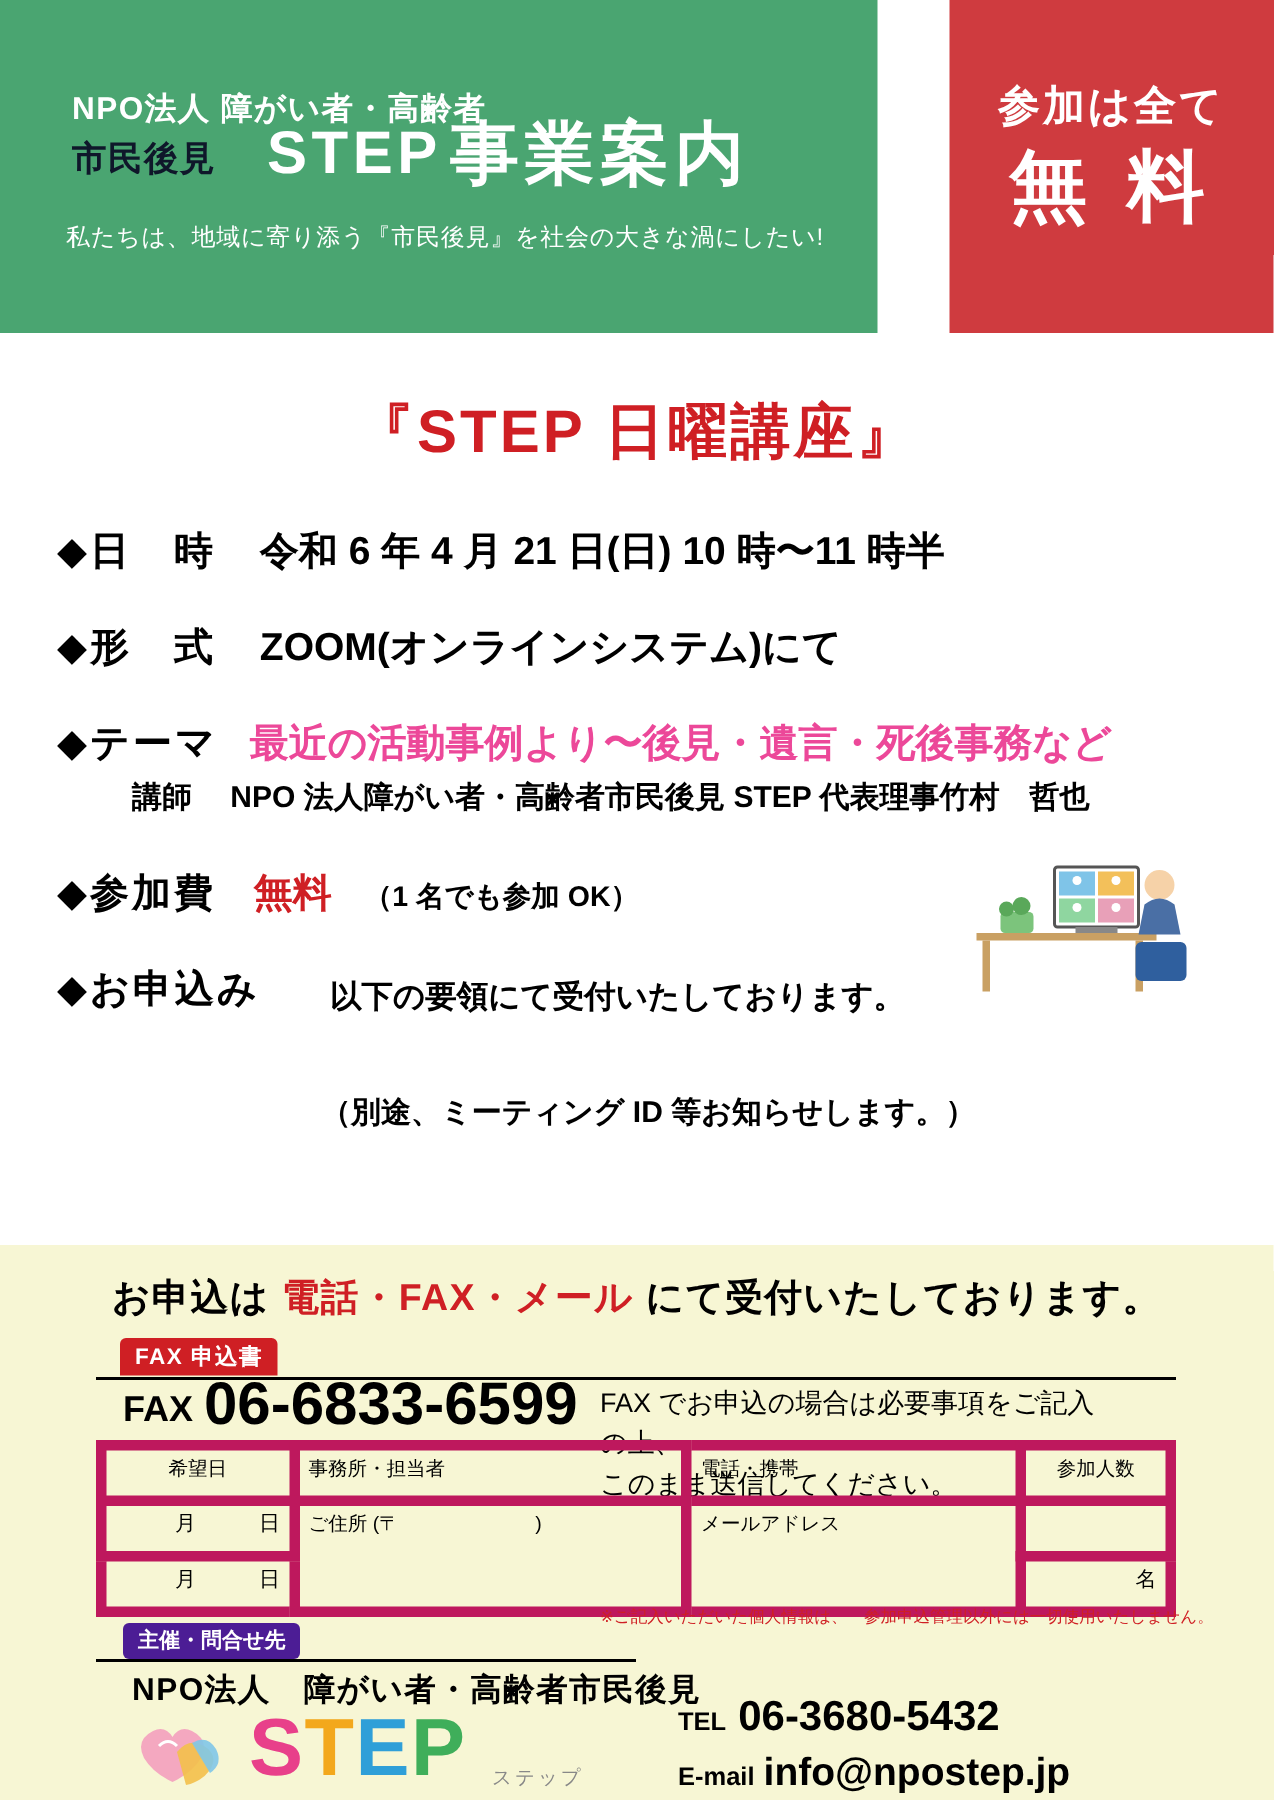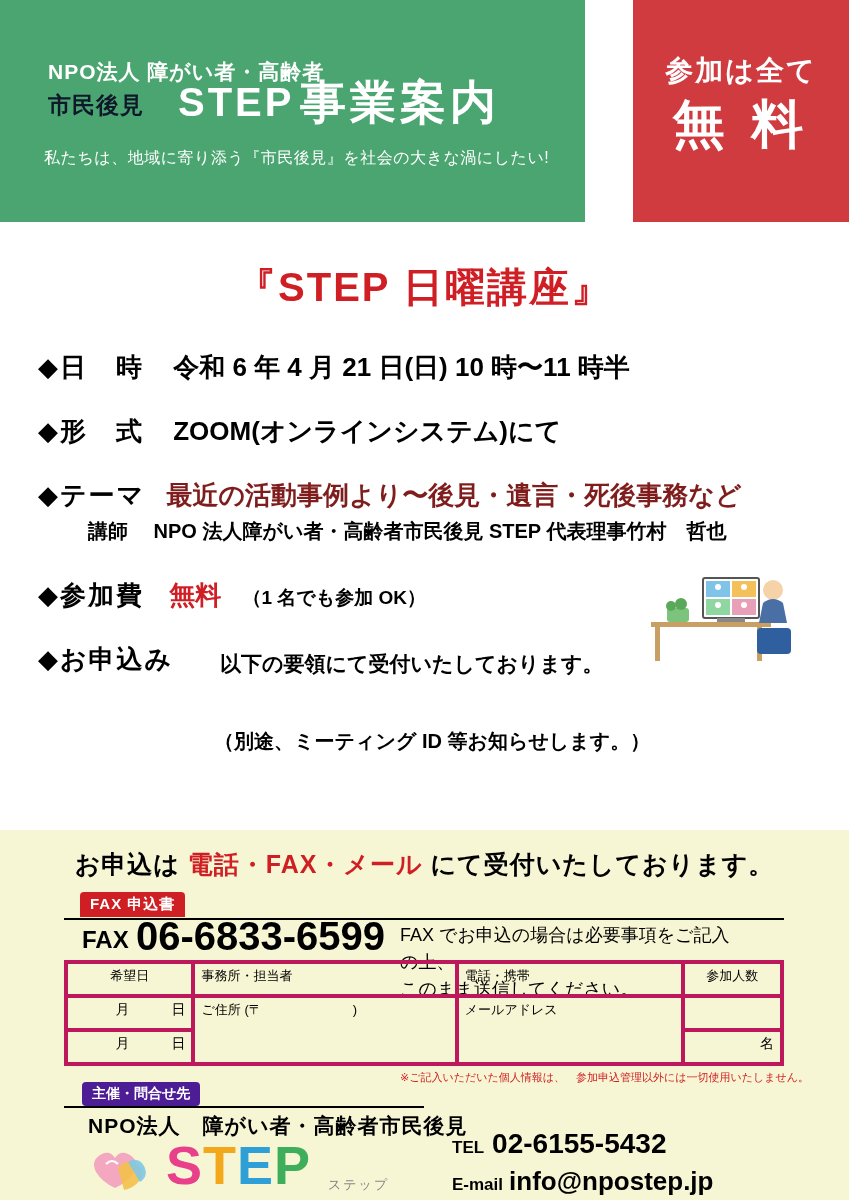--- a/index.html
+++ b/index.html
@@ -121,21 +121,21 @@
   .row .lbl { letter-spacing: 2px; }
   .row .val { font-weight: bold; }
 
   .r-datetime { top: 128px; }
   .r-format   { top: 192px; }
   .r-theme    { top: 256px; }
   .r-teacher  { top: 296px; left: 88px; font-size: 20px; font-weight: bold; }
   .r-fee      { top: 356px; }
   .r-apply    { top: 420px; }
 
-  .theme-green { color: #7f1d1d; letter-spacing: 0px; }
+  .theme-green { color: #ec4899; letter-spacing: 0px; }
   .fee-red { color: #cf1f24; }
   .small-note { font-size: 19px; font-weight: bold; }
 
   .apply-note1 {
     position: absolute;
     left: 220px; top: 428px;
     font-size: 21px;
     font-weight: bold;
   }
   .apply-note2 {
@@ -219,21 +219,21 @@
 
   
   .fax-table {
     position: absolute;
     left: 64px; top: 130px;
     width: 720px;
     border-collapse: collapse;
     font-size: 13px;
   }
   .fax-table td {
-    border: 4px solid #be185d;
+    border: 7px solid #be185d;
     padding: 3px 6px;
     vertical-align: top;
     height: 24px;
   }
   .c-date  { width: 120px; text-align: center; }
   .c-office{ width: 268px; }
   .c-tel   { width: 238px; }
   .c-count { width: 94px; text-align: center; }
   .date-cell {
     text-align: right;
@@ -444,18 +444,18 @@
       <path d="M8 30 q-6 -12 6 -18 q8 -4 13 4 q5 -8 13 -4 q12 6 6 18 q-6 10 -19 16 q-13 -6 -19 -16 z" fill="#f4a8c0"></path>
       <path d="M30 26 q8 -10 18 -4 q10 6 4 16 q-6 8 -16 10" fill="#f3c04a" opacity="0.9"></path>
       <path d="M40 20 q10 -6 16 4 q5 10 -4 16" fill="#7fc7e8" opacity="0.9"></path>
       <path d="M18 22 q6 -6 12 0" stroke="#fff" stroke-width="2" fill="none"></path>
     </svg>
     <div class="logo-step"><span class="s1">S</span><span class="t1">T</span><span class="e1">E</span><span class="p1">P</span></div>
     <div class="logo-sub">ステップ</div>
   </div>
 
   <div class="tel-line">
-    <span>TEL</span><span class="num">02-6155-5432</span>
+    <span>TEL</span><span class="num">06-3680-5432</span>
   </div>
   <div class="mail-line">
     <span>E-mail</span><span class="adr">info@npostep.jp</span>
   </div>
 </div>
 
 </body></html>

